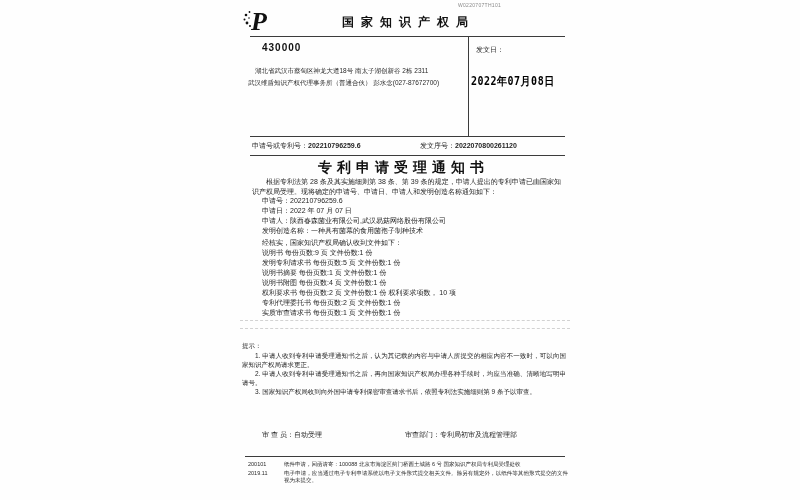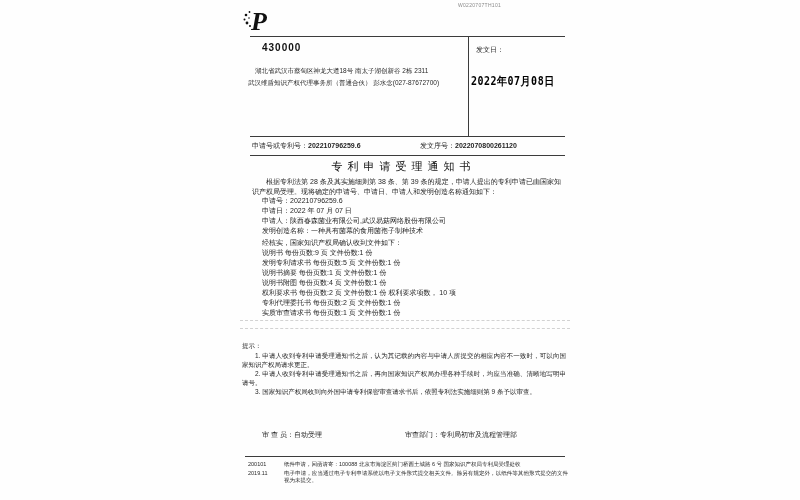--- a/index.html
+++ b/index.html
@@ -29,22 +29,22 @@
 
   .issue-label{position:absolute;left:236px;top:45px;font-size:7px;}
   .issue-date{position:absolute;left:231px;top:75px;font-size:10px;font-weight:bold;
     font-family:"DejaVu Sans Mono",monospace;letter-spacing:.5px;color:#000;transform:scaleY(1.15);}
 
   .meta-row{position:absolute;left:12px;top:141px;width:312px;font-size:7px;}
   .meta-left{position:absolute;left:0;top:0;white-space:nowrap;}
   .meta-right{position:absolute;left:168px;top:0;white-space:nowrap;}
   .meta-row b{font-weight:bold;}
 
-  .doc-title{position:absolute;left:0;right:8px;top:159px;text-align:center;font-size:11px;
-    font-weight:normal;letter-spacing:5px;padding-left:5px;color:#111;}
+  .doc-title{position:absolute;left:0;right:8px;top:159px;text-align:center;font-size:14px;
+    font-weight:bold;letter-spacing:5px;padding-left:5px;color:#111;}
 
   .intro{position:absolute;left:12px;top:177px;width:309px;font-size:7px;line-height:9.5px;
     text-indent:14px;text-align:justify;margin:0;}
   .fields{position:absolute;left:22px;top:196px;font-size:7px;line-height:10px;}
   .received{position:absolute;left:22px;top:238px;font-size:7px;line-height:10px;}
   .fields div,.received div{white-space:nowrap;}
 
   .tear{position:absolute;left:0;width:330px;border-top:1px dashed #d2d2d2;}
   .tear1{top:320px;}.tear2{top:328px;}
 
@@ -73,20 +73,21 @@
       <circle cx="4" cy="9" r="1.3" fill="#111"></circle>
       <circle cx="2.5" cy="13.5" r="1" fill="#111"></circle>
       <circle cx="5" cy="17" r="1.4" fill="#111"></circle>
       <circle cx="7.5" cy="6" r="0.9" fill="#111"></circle>
       <circle cx="7" cy="12" r="0.8" fill="#111"></circle>
       <circle cx="8" cy="20" r="1" fill="#111"></circle>
       <text x="9" y="24" font-size="26" font-weight="bold" font-style="italic" font-family="Liberation Serif, serif" fill="#111">P</text>
     </svg>
   </div>
 
+  <div class="agency">国家知识产权局</div>
 
   <div class="rule rule-top"></div>
   <div class="issue-divider"></div>
   <div class="issue-label">发文日：</div>
   <div class="issue-date">2022年07月08日</div>
 
   <div class="postal">430000</div>
   <div class="addr addr1">湖北省武汉市蔡甸区神龙大道18号 南太子湖创新谷 2栋 2311</div>
   <div class="addr addr2">武汉维盾知识产权代理事务所（普通合伙） 彭水念(027-87672700)</div>
 

